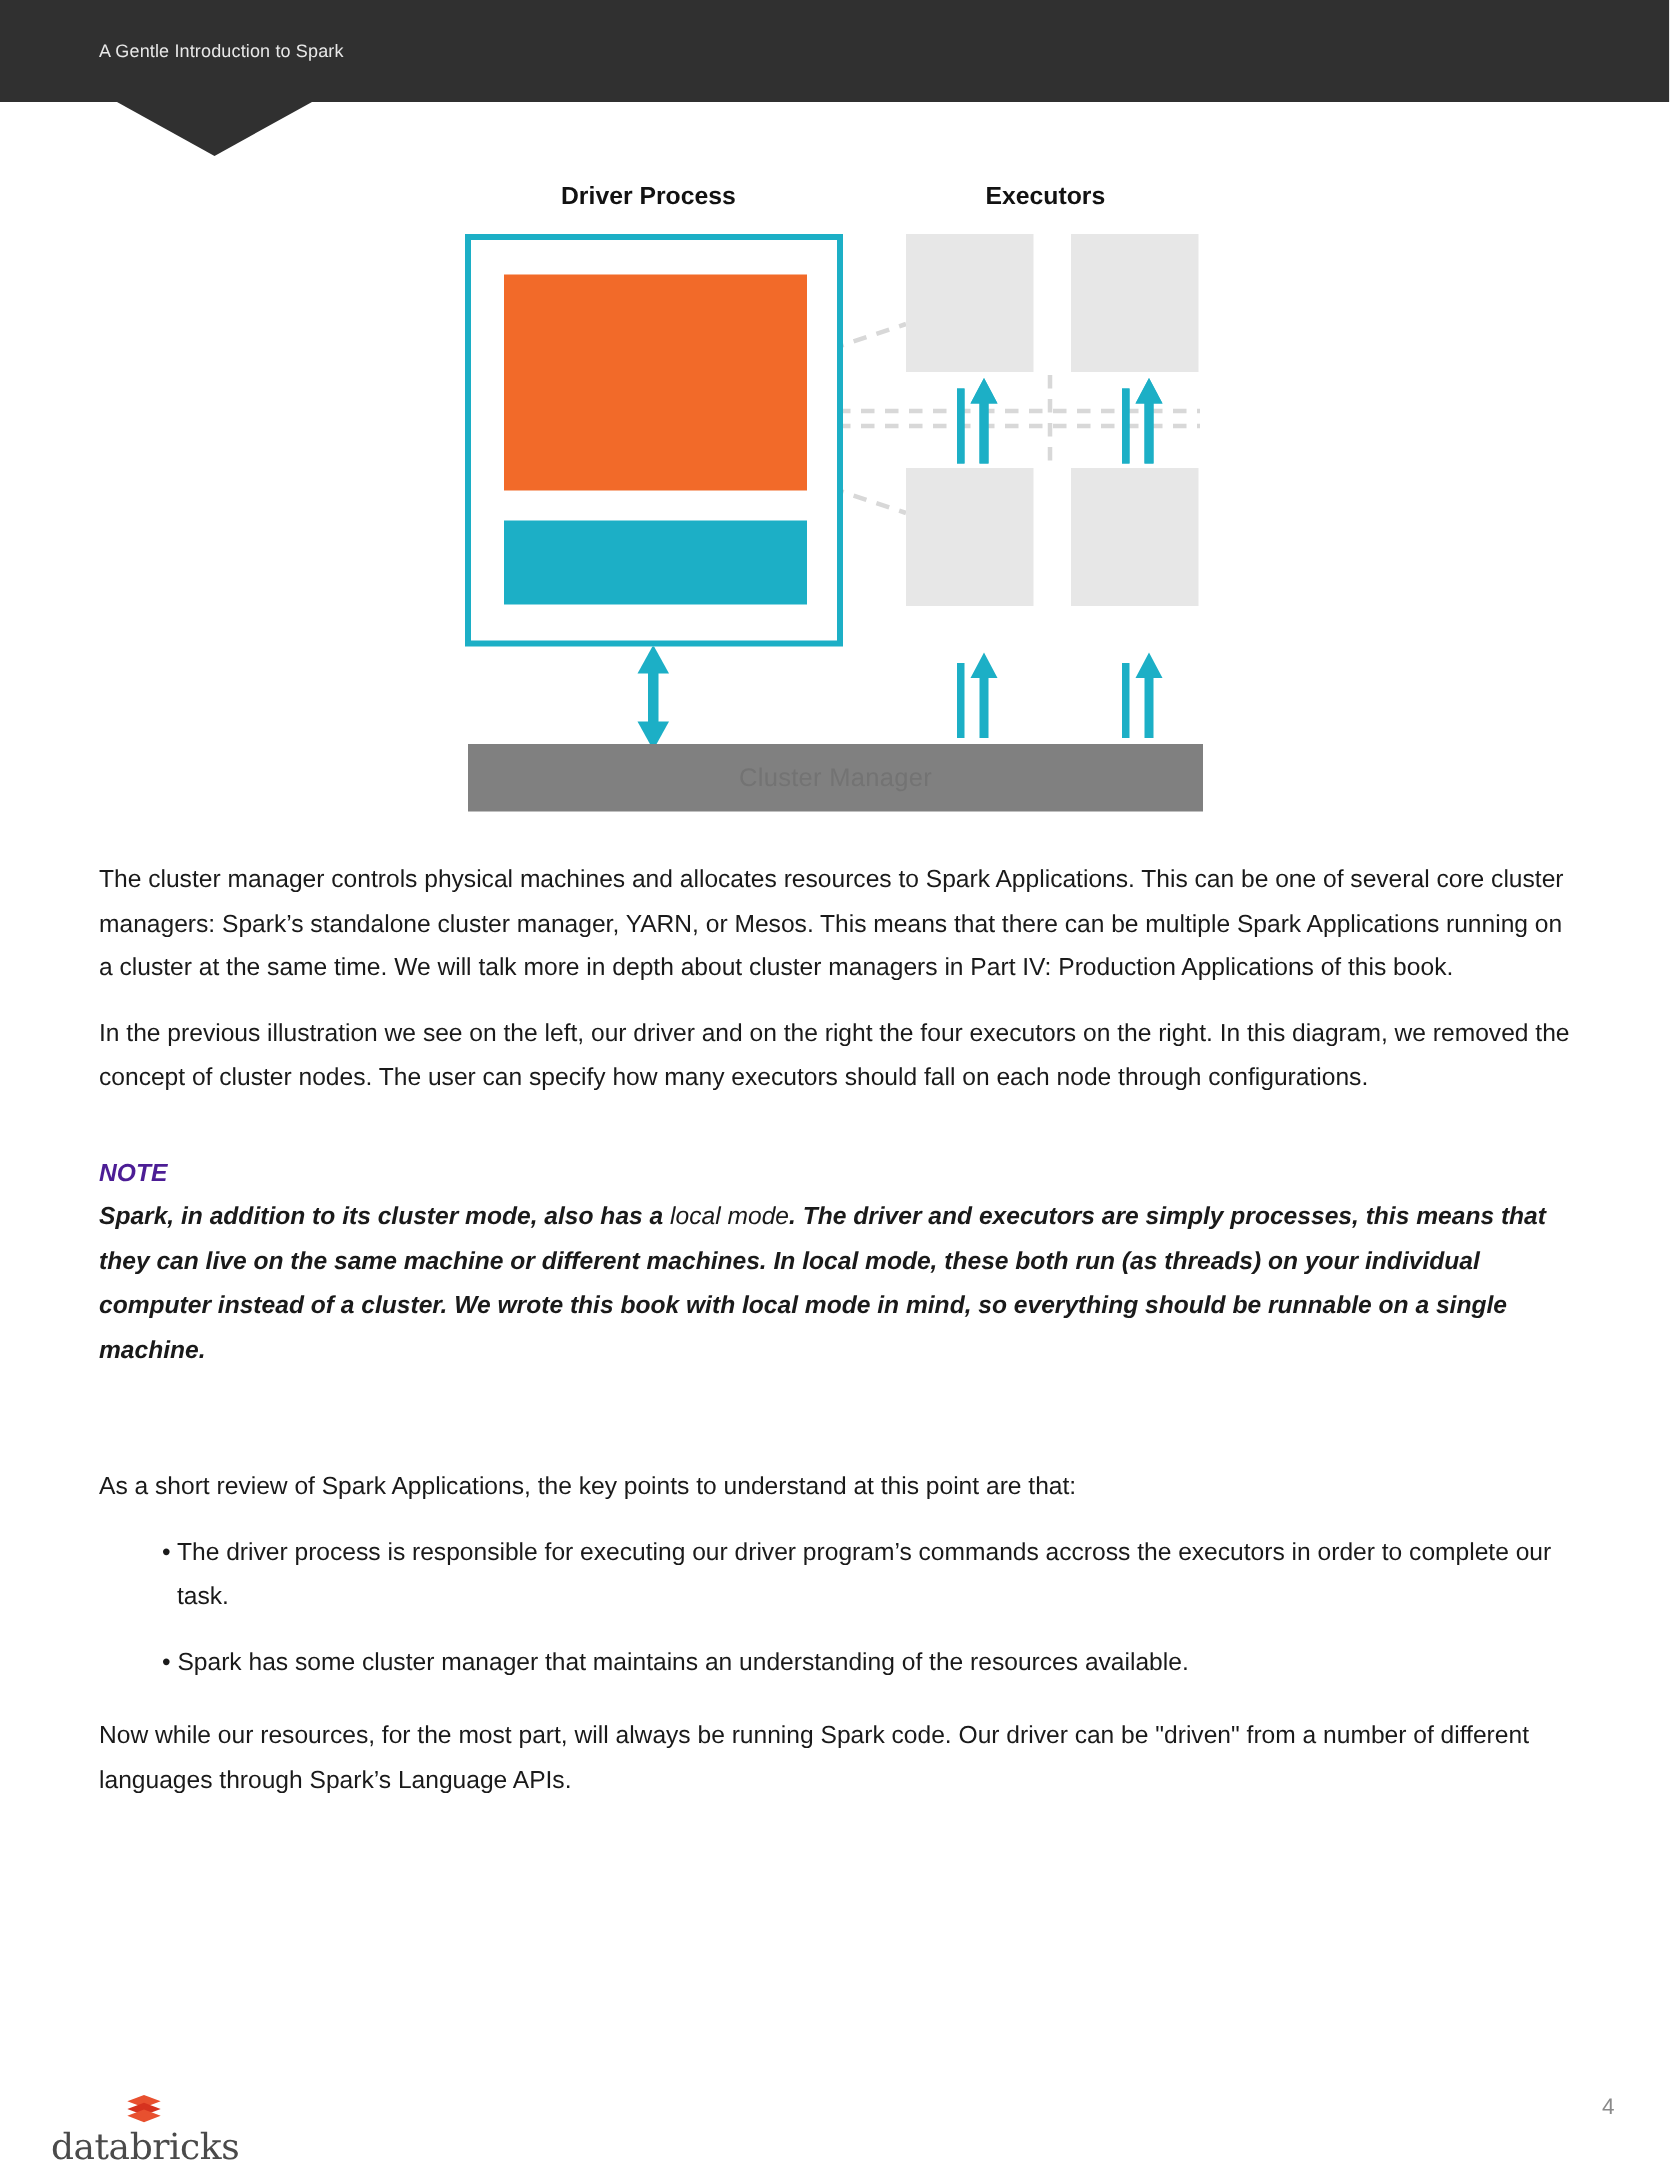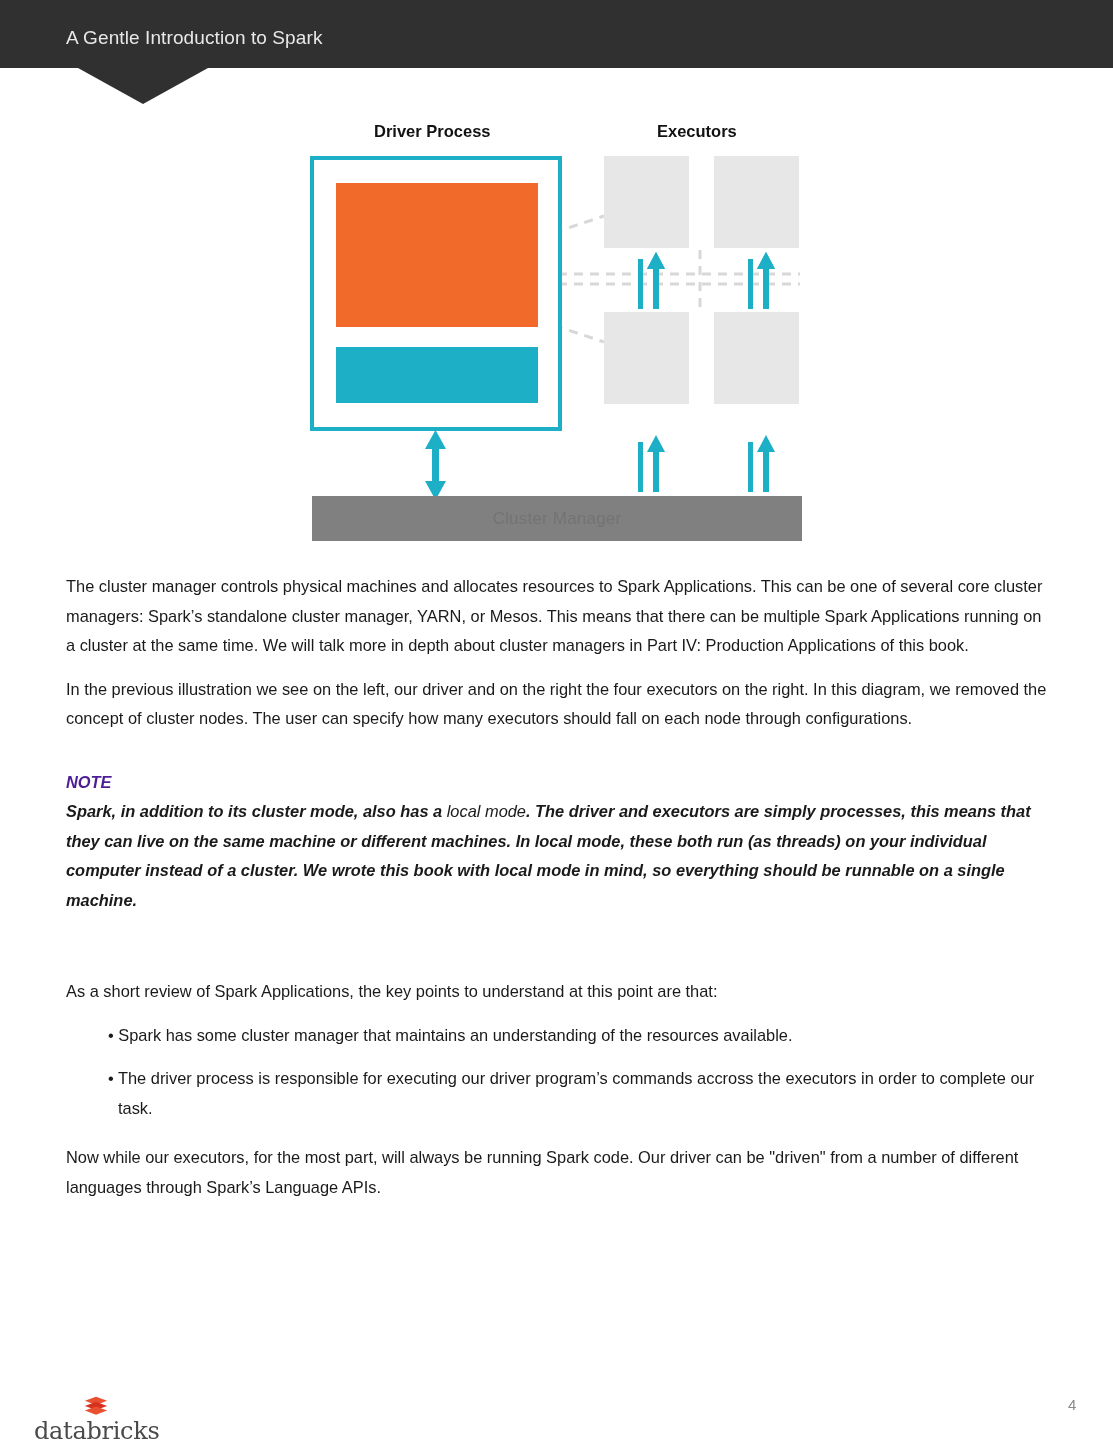--- a/index.html
+++ b/index.html
@@ -21,21 +21,21 @@
   
   #header-bar {
     position: absolute;
     left: 0; top: 0;
     width: 1113px; height: 68px;
     background: #303030;
   }
   #header-title {
     position: absolute;
     left: 66px; top: 27px;
-    font-size: 19px;
+    font-size: 12px;
     letter-spacing: .1px;
     color: #e8e8e8;
     font-weight: 400;
     white-space: nowrap;
   }
   #header-tab {
     position: absolute;
     left: 78px; top: 68px;
     width: 0; height: 0;
     border-left: 65px solid transparent;
@@ -298,24 +298,24 @@
 
     <p class="para">In the previous illustration we see on the left, our driver and on the right the four executors on the right. In this diagram, we removed the concept of cluster nodes. The user can specify how many executors should fall on each node through configurations.</p>
 
     <div class="note-block">
       <div class="note-head">NOTE</div>
       <div class="note-body"><span>Spark, in addition to its cluster mode, also has a </span><span class="plain-italic">local mode</span><span>. The driver and executors are simply processes, this means that they can live on the same machine or different machines. In local mode, these both run (as threads) on your individual computer instead of a cluster. We wrote this book with local mode in mind, so everything should be runnable on a single machine.</span></div>
     </div>
 
     <p class="para" id="review-intro">As a short review of Spark Applications, the key points to understand at this point are that:</p>
 
+    <p class="bullet">• The driver process is responsible for executing our driver program’s commands accross the executors in order to complete our task.</p>
     <p class="bullet">• Spark has some cluster manager that maintains an understanding of the resources available.</p>
-    <p class="bullet">• The driver process is responsible for executing our driver program’s commands accross the executors in order to complete our task.</p>
-
-    <p class="para" id="closing-para">Now while our executors, for the most part, will always be running Spark code. Our driver can be "driven" from a number of different languages through Spark’s Language APIs.</p>
+
+    <p class="para" id="closing-para">Now while our resources, for the most part, will always be running Spark code. Our driver can be "driven" from a number of different languages through Spark’s Language APIs.</p>
   </div>
 
   <div id="footer-logo">
     <svg id="logo-mark" viewBox="0 0 28 28" xmlns="http://www.w3.org/2000/svg">
       <polygon points="14,5 26,9.5 14,14 2,9.5" fill="#E8502F"></polygon>
       <polygon points="14,10.5 26,15 14,19.5 2,15" fill="#D6321F"></polygon>
       <polygon points="14,15.5 26,20 14,24.5 2,20" fill="#E8502F"></polygon>
     </svg>
     <span id="logo-word">databricks</span>
     <span id="logo-tm">™</span>

